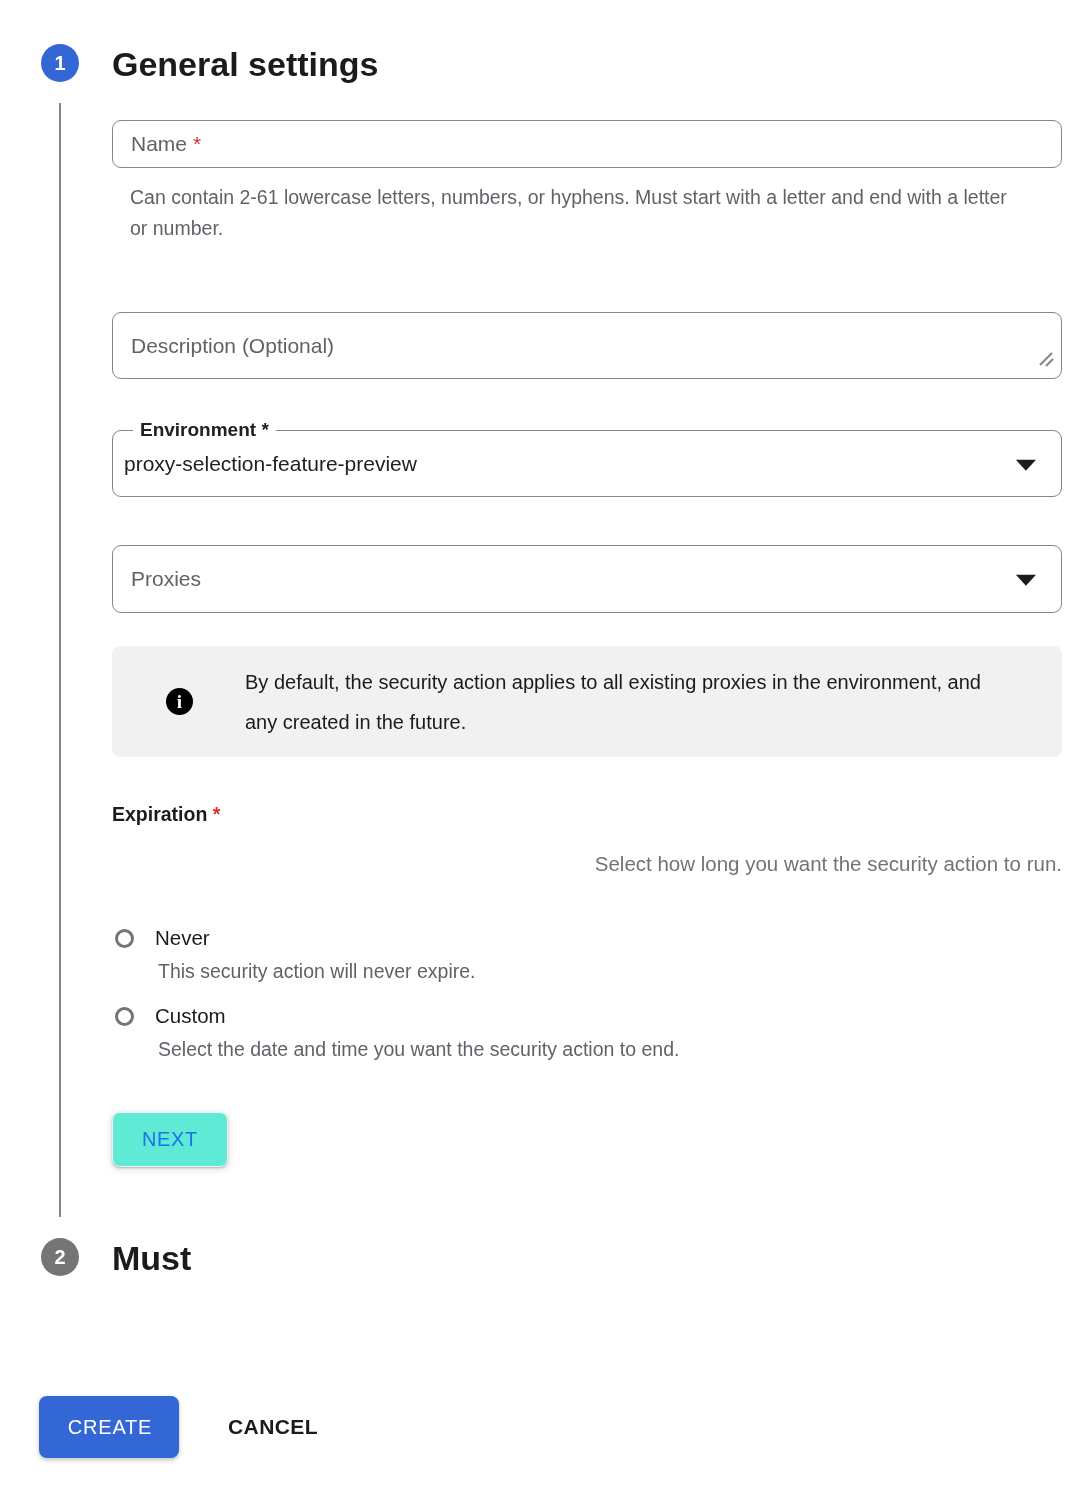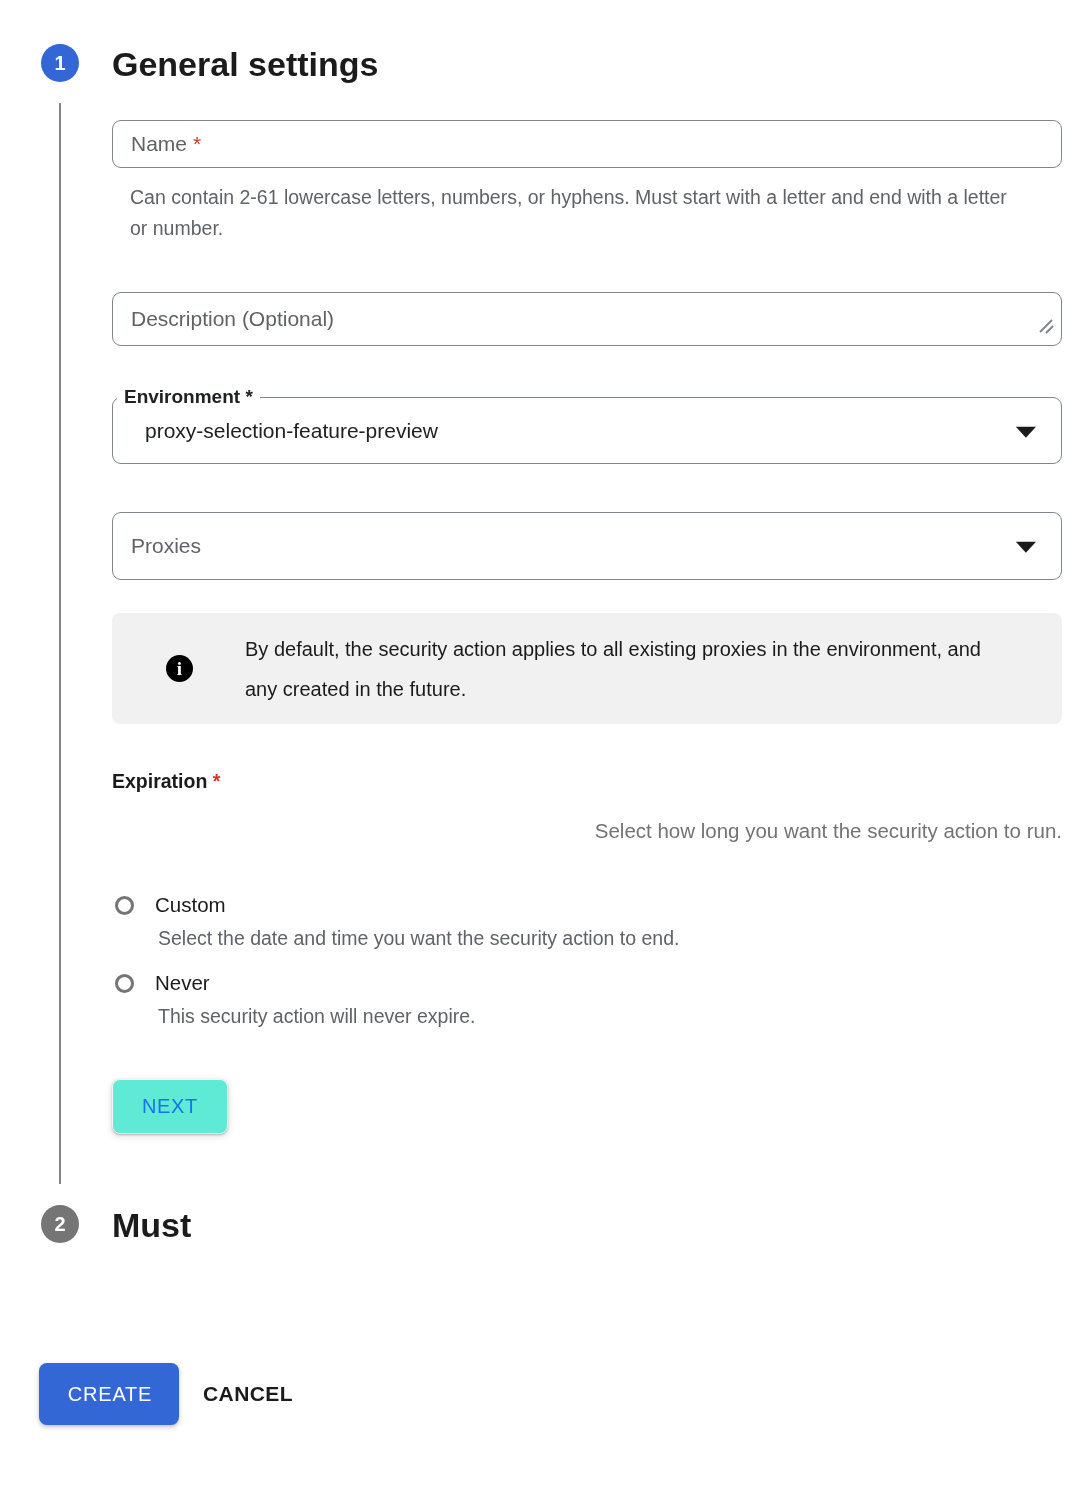--- a/index.html
+++ b/index.html
@@ -50,33 +50,33 @@
   .req { color: #d93025; }
   .req-dark { color: #202124; }
 
   .name-box { height: 48px; }
   .helper {
     margin: 14px 0 1px 18px;
     width: 880px;
     font-size: 19.5px; line-height: 31px; color: #5f6368;
   }
 
-  .desc-box { margin-top: 48px; height: 54px; }
+  .desc-box { margin-top: 68px; height: 67px; }
   .resize-handle { position: absolute; right: 7px; bottom: 7px; }
 
   .select-box { cursor: pointer; }
   .env-box { margin-top: 51px; height: 67px; }
   .float-label {
-    position: absolute; top: -14px; left: 4px;
+    position: absolute; top: -14px; left: 20px;
     background: #fff; padding: 0 7px;
     font-size: 19px; font-weight: bold; color: #202124; line-height: 26px;
     white-space: nowrap;
   }
   .select-value {
-    position: absolute; left: 32px; top: 50%; transform: translateY(-50%);
+    position: absolute; left: 11px; top: 50%; transform: translateY(-50%);
     font-size: 21px; color: #202124; white-space: nowrap; text-align: center;
   }
   .proxies-box { margin-top: 48px; height: 68px; }
   .caret {
     position: absolute; right: 26px; top: 50%; transform: translateY(-50%) scaleX(1.15) scaleY(0.62);
     font-family: "DejaVu Sans", sans-serif;
     font-size: 23px; color: #1b1b1b; line-height: 1;
   }
 
   
@@ -132,21 +132,21 @@
     background: #3367d6; color: #fff;
     border: none; border-radius: 8px;
     width: 140px; height: 62px;
     font-family: inherit;
     font-size: 20px; font-weight: 500; letter-spacing: 0.8px;
     box-shadow: 0 2px 4px rgba(0,0,0,0.25);
     cursor: pointer;
     padding-left: 8px;
   }
   .cancel-btn {
-    margin-left: 24px;
+    margin-left: 49px;
     background: none; border: none; padding: 0;
     font-family: inherit;
     font-size: 21px; font-weight: bold; letter-spacing: 0.4px;
     color: #1b1b1b;
     cursor: pointer;
   }
 </style>
 </head>
 <body>
 
@@ -206,30 +206,30 @@
       <div class="section-label">
         <span>Expiration</span>
         <span class="req">*</span>
       </div>
       <div class="section-desc">Select how long you want the security action to run.</div>
 
       <div class="radio-group">
         <div class="radio-option">
           <div class="radio-row">
             <span class="radio-circle"></span>
+            <span class="radio-label">Never</span>
+          </div>
+          <div class="radio-desc">This security action will never expire.</div>
+        </div>
+        <div class="radio-option">
+          <div class="radio-row">
+            <span class="radio-circle"></span>
             <span class="radio-label">Custom</span>
           </div>
           <div class="radio-desc">Select the date and time you want the security action to end.</div>
-        </div>
-        <div class="radio-option">
-          <div class="radio-row">
-            <span class="radio-circle"></span>
-            <span class="radio-label">Never</span>
-          </div>
-          <div class="radio-desc">This security action will never expire.</div>
         </div>
       </div>
 
       <button class="next-btn">NEXT</button>
     </div>
   </div>
 
   <div class="step step-2">
     <div class="step-rail">
       <div class="badge grey">2</div>

